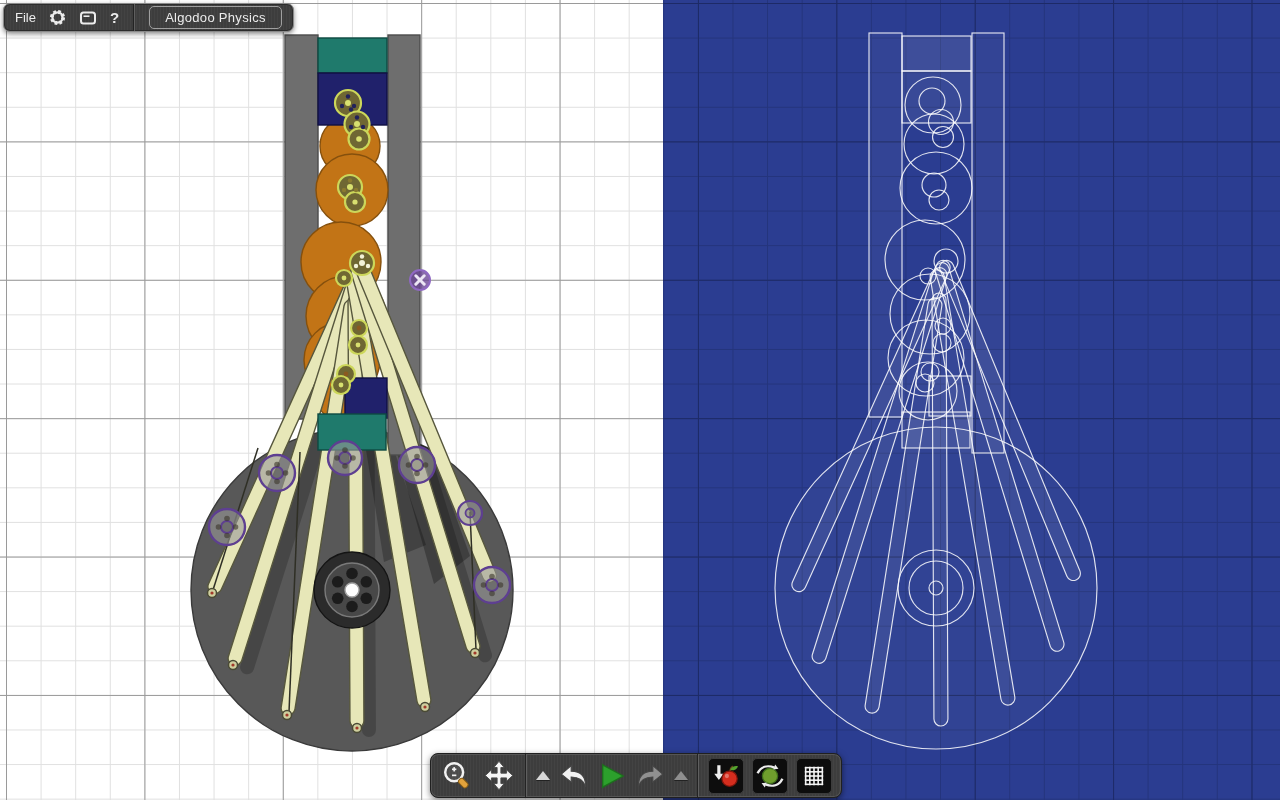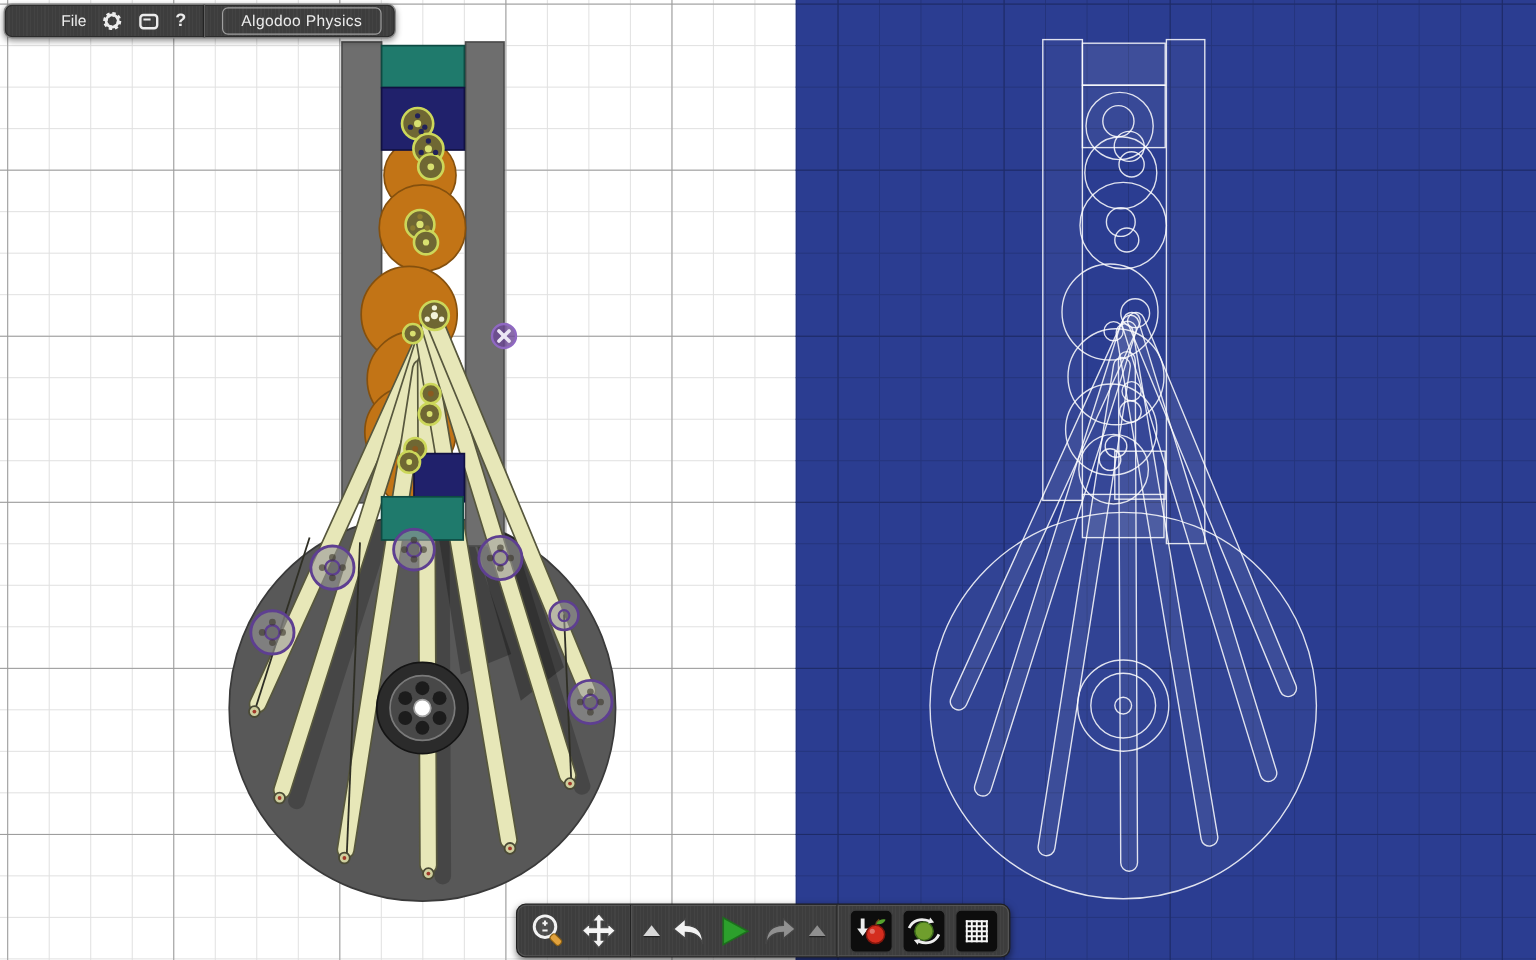--- a/index.html
+++ b/index.html
@@ -72,21 +72,21 @@
   
   .toolbar-top{
     position:absolute;left:3px;top:3px;height:27px;
     display:flex;align-items:center;gap:13px;padding:0 11px;
     background:var(--toolbar_bg,#3d3d3d);
     background-image:repeating-linear-gradient(90deg,rgba(255,255,255,.03) 0 1px,transparent 1px 3px);
     border:1px solid var(--toolbar_border,#8a8a8a);border-radius:7px;
     box-shadow:0 2px 5px rgba(0,0,0,.45), inset 0 0 0 1px #2c2c2c;
     color:#ececec;font-size:13px;z-index:10;
   }
-  .tb-label{cursor:default;margin-left:36px;}
+  .tb-label{cursor:default;}
   .tb-help{font-weight:bold;font-size:15px;}
   .tb-vdiv{width:1px;align-self:stretch;background:#232323;border-right:1px solid #5f5f5f;margin:0 1px;}
   .app-box{border:1px solid #9f9f9f;border-radius:5px;padding:3px 15px;letter-spacing:.3px;}
   .toolbar-bottom{
     position:absolute;left:430px;top:753px;height:43px;
     display:flex;align-items:center;gap:8px;padding:0 9px;
     background:var(--toolbar_bg,#3d3d3d);
     background-image:repeating-linear-gradient(90deg,rgba(255,255,255,.03) 0 1px,transparent 1px 3px);
     border:1px solid #202020;border-radius:8px;
     box-shadow:0 2px 6px rgba(0,0,0,.5), inset 0 0 0 1px #555;

